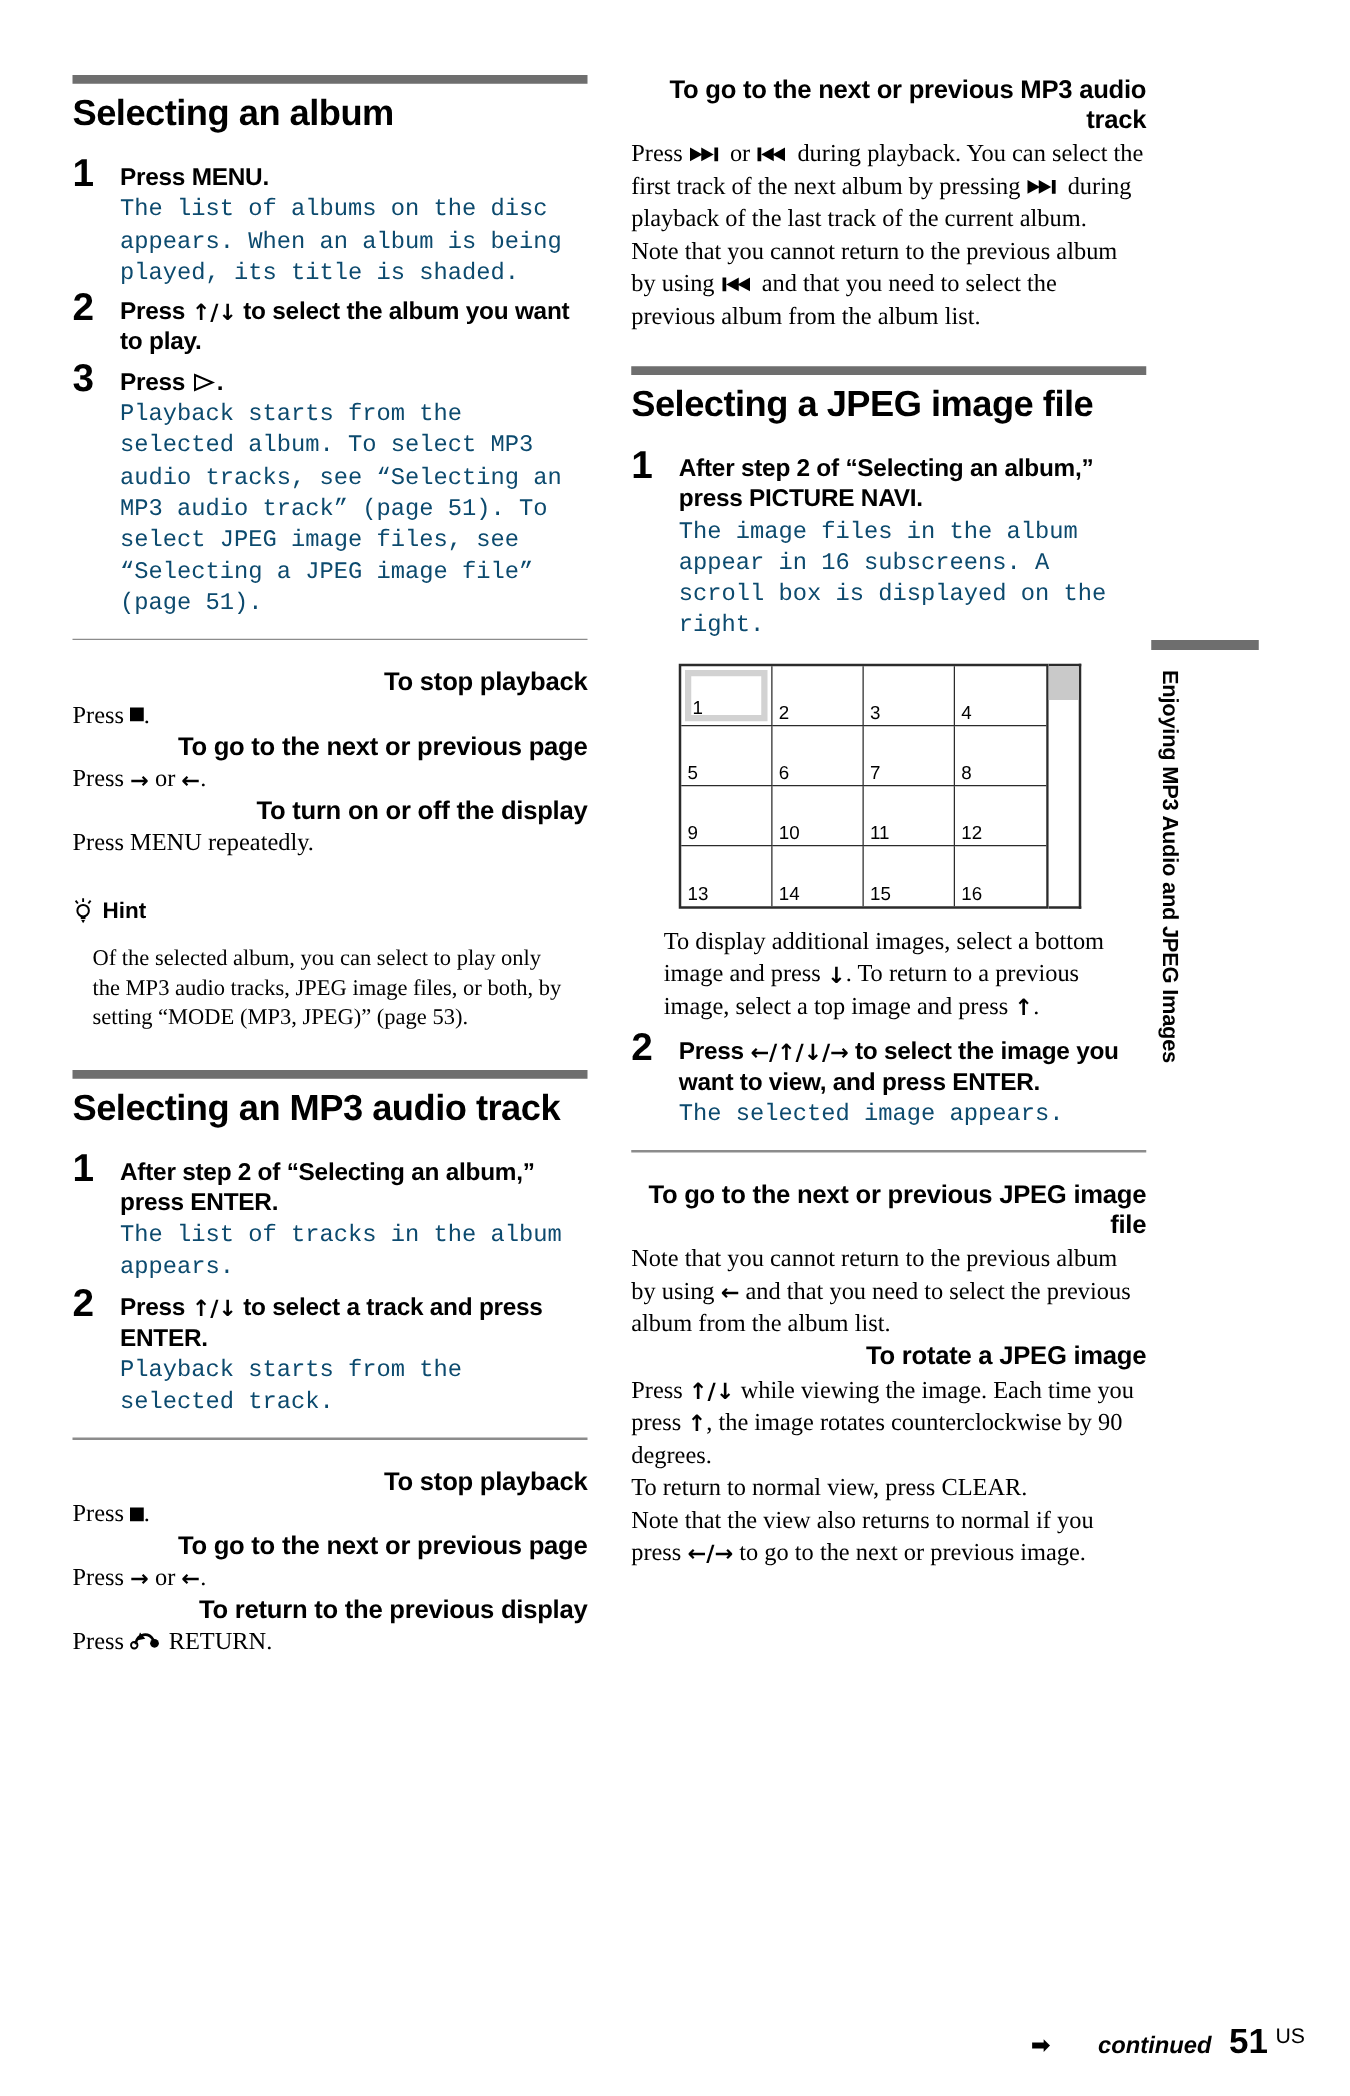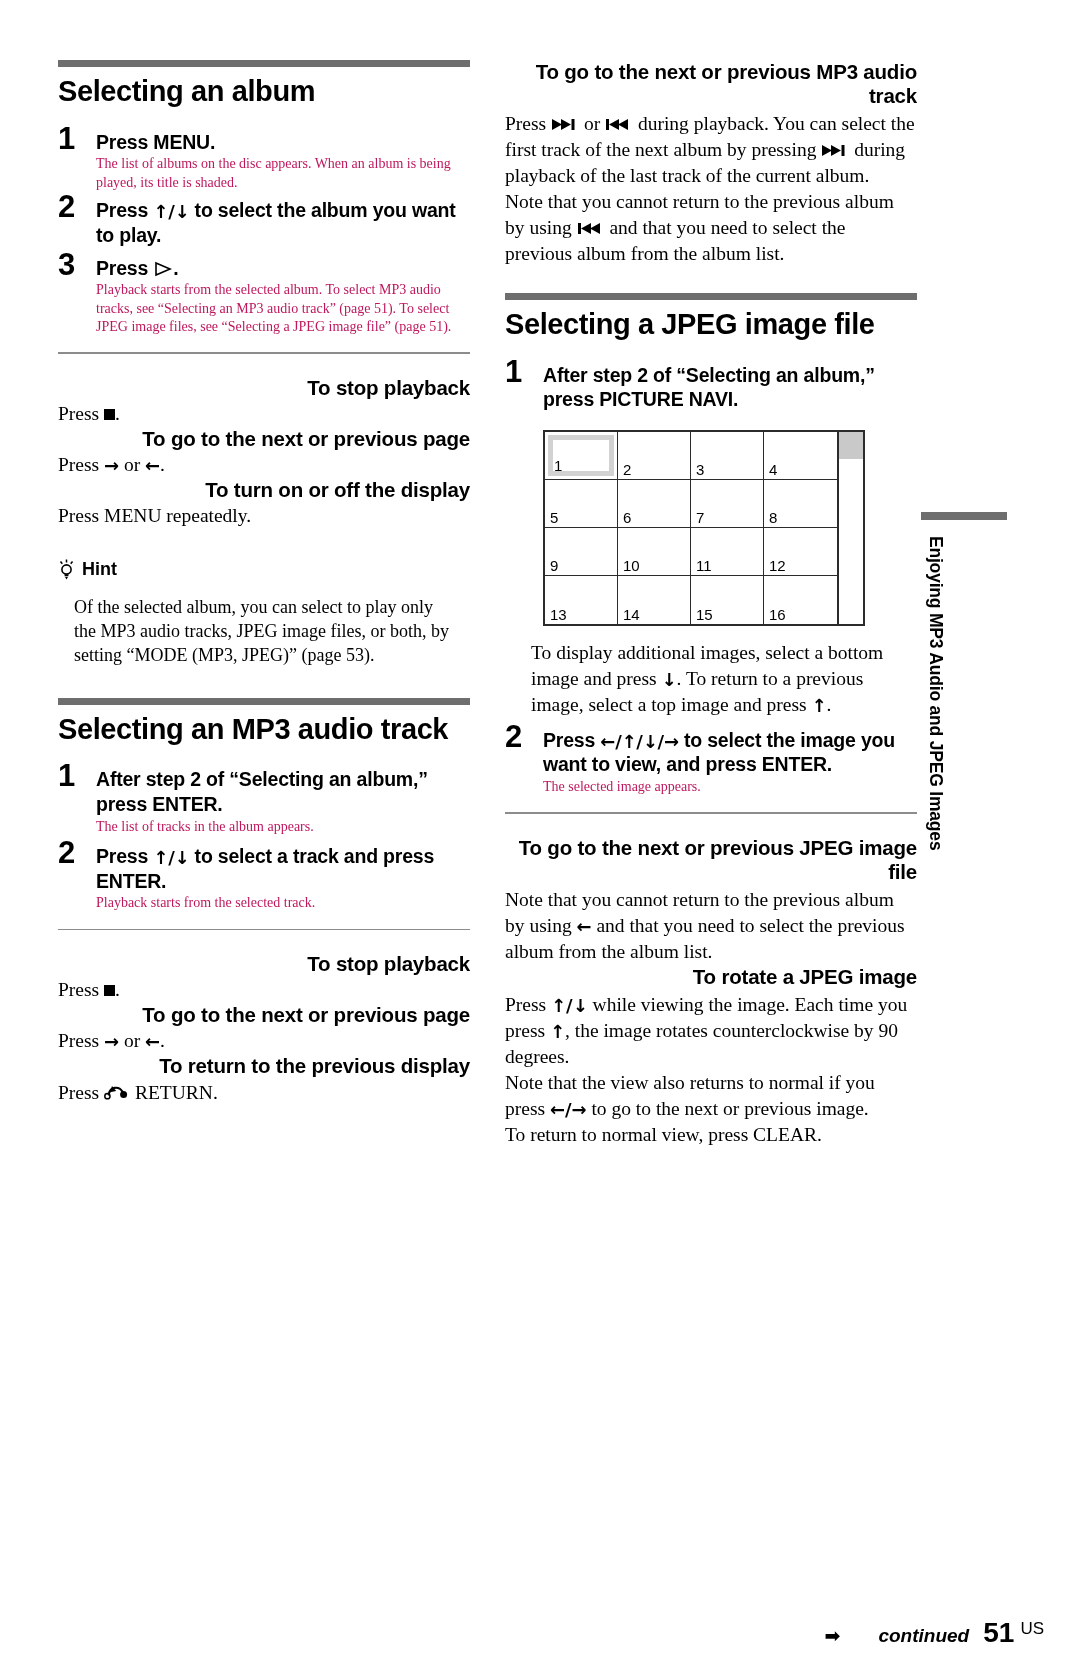--- a/index.html
+++ b/index.html
@@ -73,24 +73,24 @@
   .step-head {
     font-family: "Liberation Sans", sans-serif;
     font-weight: bold;
     font-size: 19.5px;
     line-height: 1.26;
     letter-spacing: -0.2px;
     color: #000;
     margin: 0;
   }
   .step-body {
-    font-family: Liberation Serif, serif;
-    font-size: 14px;
+    font-family: Liberation Mono, monospace;
+    font-size: 19px;
     line-height: 1.32;
-    color: #be185d;
+    color: #0c4a6e;
     margin: 1px 0 0 0;
   }
 
   
   p.body {
     font-family: "Liberation Serif", serif;
     font-size: 19.5px;
     line-height: 1.33;
     color: #000;
     margin: 0;
@@ -363,20 +363,21 @@
           <polygon points="14,2 4,7.5 14,13" fill="#000"></polygon>
           <polygon points="23,2 13,7.5 23,13" fill="#000"></polygon>
         </svg><span> and that you need to select the previous album from the album list.</span></p>
 
     <div class="sec-rule" style="margin-top:26px;"></div>
     <h1 class="sec-title">Selecting a JPEG image file</h1>
 
     <div class="step">
       <div class="step-num">1</div>
       <div class="step-head">After step 2 of “Selecting an album,” press PICTURE NAVI.</div>
+      <p class="step-body">The image files in the album appear in 16 subscreens. A scroll box is displayed on the right.</p>
     </div>
 
     <div class="figure">
       <div class="grid-outer">
         <div class="cell selected">
           <span class="sel-frame"></span>
           <span class="cell-num">1</span>
         </div>
         <div class="cell">
             <span class="cell-num">2</span>
@@ -437,22 +438,22 @@
       <p class="step-body">The selected image appears.</p>
     </div>
 
     <div class="thin-rule"></div>
 
     <h2 class="sub-title" style="margin-bottom:3px;">To go to the next or previous JPEG image file</h2>
     <p class="body"><span>Note that you cannot return to the previous album by using </span><span class="ico arrow">←</span><span> and that you need to select the previous album from the album list.</span></p>
 
     <h2 class="sub-title gap-m" style="margin-bottom:3px;">To rotate a JPEG image</h2>
     <p class="body"><span>Press </span><span class="ico arrow">↑/↓</span><span> while viewing the image. Each time you press </span><span class="ico arrow">↑</span><span>, the image rotates counterclockwise by 90 degrees.</span></p>
+    <p class="body">To return to normal view, press CLEAR.</p>
     <p class="body"><span>Note that the view also returns to normal if you press </span><span class="ico arrow">←/→</span><span> to go to the next or previous image.</span></p>
-    <p class="body">To return to normal view, press CLEAR.</p>
   </div>
 
   <div class="side-tab">
     <div class="side-tab-bar"></div>
     <div class="side-tab-text">Enjoying MP3 Audio and JPEG Images</div>
   </div>
 
   <div class="footer">
     <span class="footer-arrow">➡</span>
     <span class="footer-cont">continued</span>

